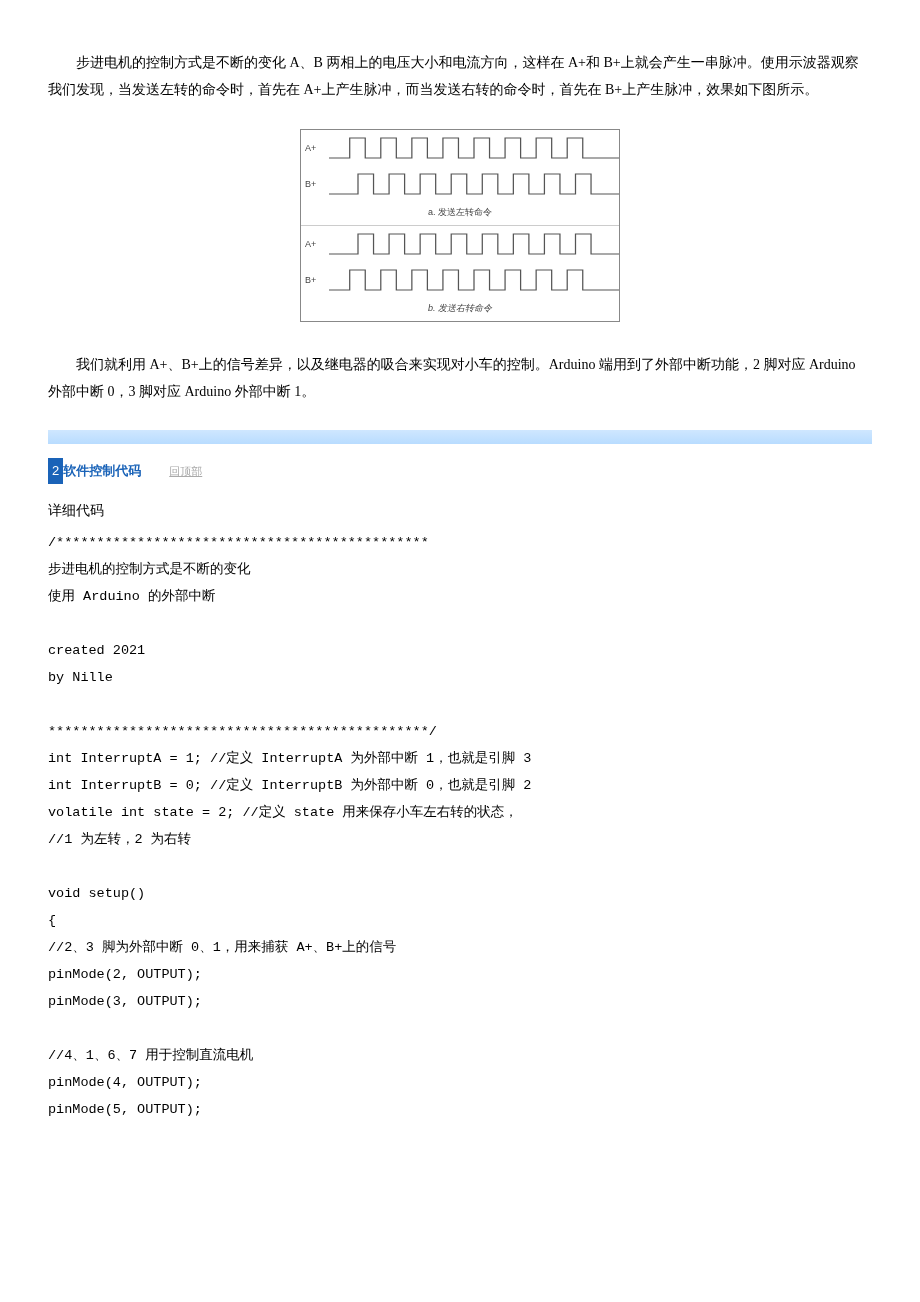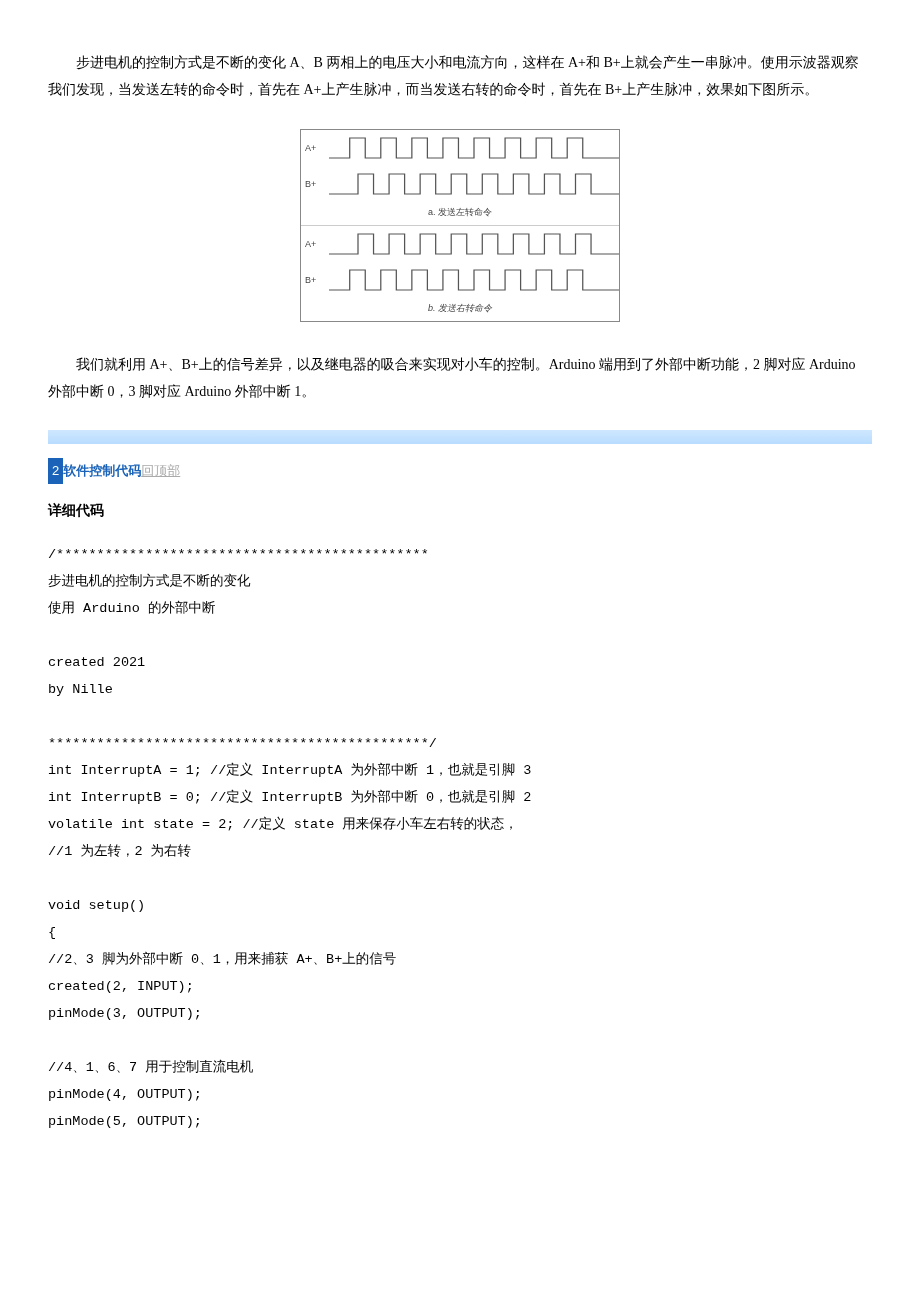--- a/index.html
+++ b/index.html
@@ -53,26 +53,27 @@
     font-family: sans-serif;
     font-size: 13px;
   }
   .section-title {
     color: #1a63b8;
     font-weight: bold;
     font-size: 13px;
   }
   .back-top {
     color: #aaa;
-    font-size: 13px;
+    font-size: 11px;
     text-decoration: underline;
+    margin-left: 28px;
   }
   .bold-head {
-    font-weight: bold;
-    margin: 10px 0 16px 0;
+    font-weight: normal;
+    margin: 10px 0 4px 0;
   }
   .code-block {
     font-family: "Courier New", monospace;
     font-size: 13.5px;
     line-height: 2.0;
     white-space: pre-wrap;
   }
 </style>
 </head>
 <body>
@@ -129,18 +130,18 @@
 <span></span>
 <span>***********************************************/</span>
 <span>int InterruptA = 1; //定义 InterruptA 为外部中断 1，也就是引脚 3</span>
 <span>int InterruptB = 0; //定义 InterruptB 为外部中断 0，也就是引脚 2</span>
 <span>volatile int state = 2; //定义 state 用来保存小车左右转的状态，</span>
 <span>//1 为左转，2 为右转</span>
 <span></span>
 <span>void setup()</span>
 <span>{</span>
 <span>//2、3 脚为外部中断 0、1，用来捕获 A+、B+上的信号</span>
-<span>created(2, INPUT);</span>
+<span>pinMode(2, OUTPUT);</span>
 <span>pinMode(3, OUTPUT);</span>
 <span></span>
 <span>//4、1、6、7 用于控制直流电机</span>
 <span>pinMode(4, OUTPUT);</span>
 <span>pinMode(5, OUTPUT);</span></div>
 
 </body></html>

